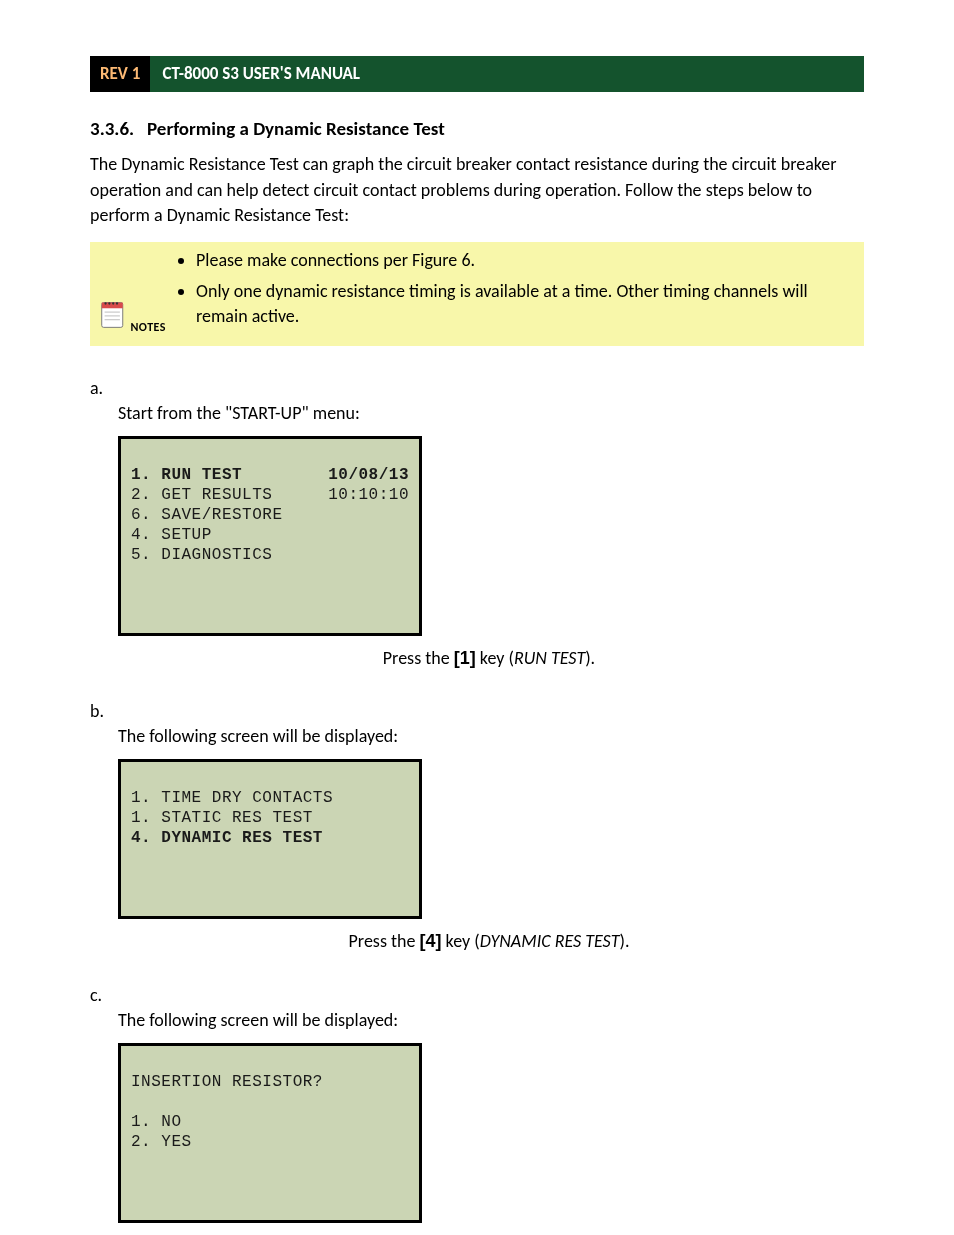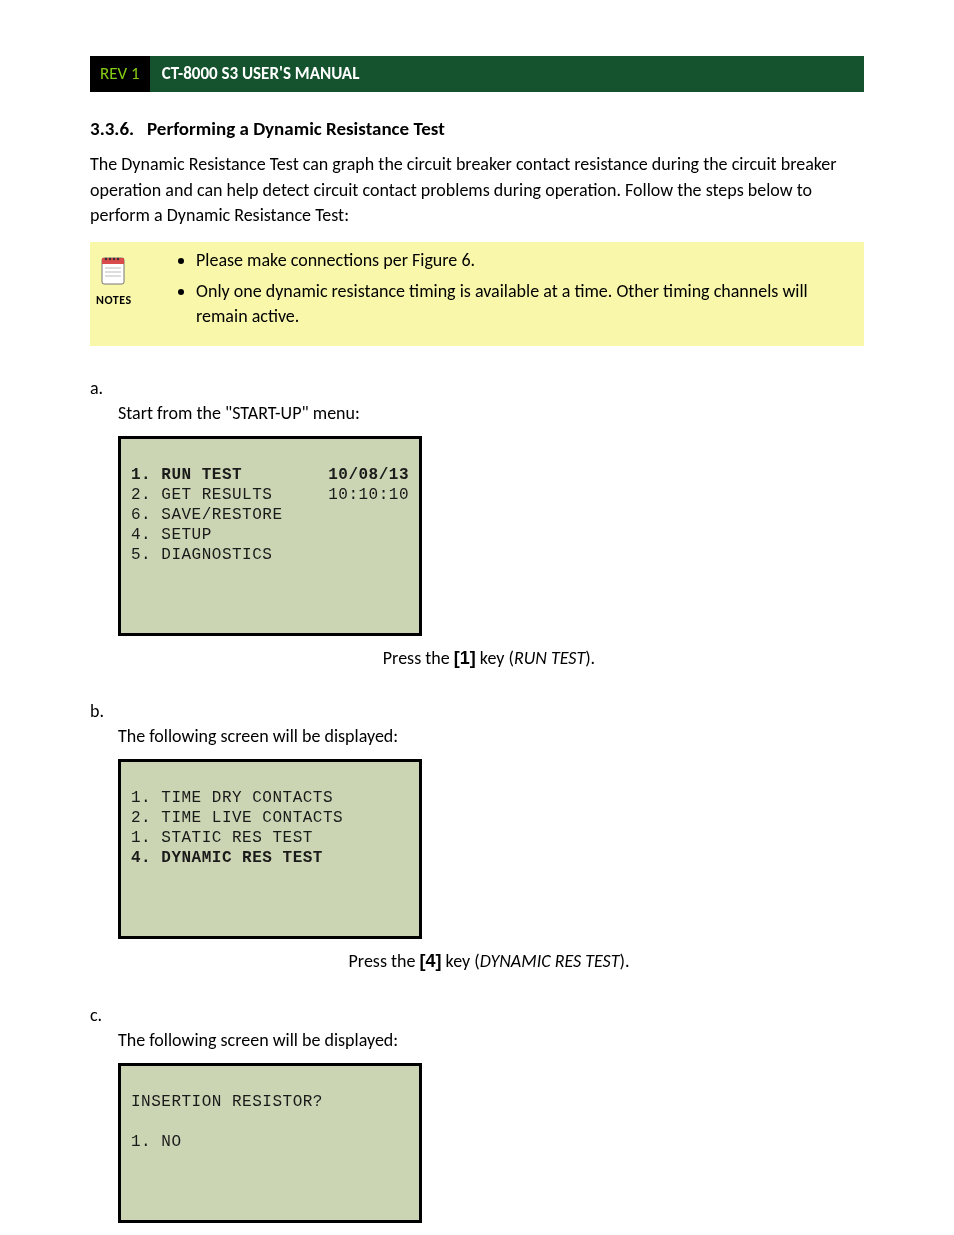--- a/index.html
+++ b/index.html
@@ -16,22 +16,22 @@
     padding: 56px 90px 0 90px;
     position: relative;
     min-height: 1235px;
   }
   .header-bar {
     display: flex;
     margin-bottom: 24px;
   }
   .header-rev {
     background: #000;
-    color: #84cc16;
-    font-weight: normal;
+    color: #fdba74;
+    font-weight: bold;
     padding: 6px 10px;
     font-size: 17px;
   }
   .header-title {
     background: #14532d;
     color: #fff;
     font-weight: bold;
     padding: 6px 12px;
     font-size: 17px;
     flex: 1;
@@ -46,22 +46,22 @@
   }
   .notes-box {
     background: #f8f7aa;
     display: flex;
     padding: 6px 10px 10px 6px;
     margin-bottom: 30px;
   }
   .notes-left {
     width: 70px;
     display: flex;
-    flex-direction: column;
-    align-items: flex-start;
+    flex-direction: row;
+    align-items: flex-end;
     padding-top: 4px;
   }
   .notes-icon {
     width: 36px;
     height: 36px;
     margin-bottom: 4px;
   }
   .notes-label {
     font-size: 12px;
     font-weight: bold;
@@ -174,34 +174,34 @@
           <span>Press the </span><span class="key">[1]</span><span> key (</span><span class="italic">RUN TEST</span><span>).</span>
         </div>
       </span>
     </div>
 
     <div class="step-item">
       <span class="step-marker">b.</span>
       <span class="step-body">
         <span>The following screen will be displayed:</span>
         <div class="lcd">
-<div>1. TIME DRY CONTACTS</div><div>2. TIME LIVE CONTACTS</div><div>1. STATIC RES TEST</div><div class="bold-row">4. DYNAMIC RES TEST</div>
+<div>1. TIME DRY CONTACTS</div><div>1. STATIC RES TEST</div><div class="bold-row">4. DYNAMIC RES TEST</div>
         </div>
         <div class="instr">
           <span>Press the </span><span class="key">[4]</span><span> key (</span><span class="italic">DYNAMIC RES TEST</span><span>).</span>
         </div>
       </span>
     </div>
 
     <div class="step-item">
       <span class="step-marker">c.</span>
       <span class="step-body">
         <span>The following screen will be displayed:</span>
         <div class="lcd">
-<div>INSERTION RESISTOR?</div><div>&nbsp;</div><div>1. NO</div>
+<div>INSERTION RESISTOR?</div><div>&nbsp;</div><div>1. NO</div><div>2. YES</div>
         </div>
 
         
       </span>
     </div>
 
   </div>
 
 </div>
 

